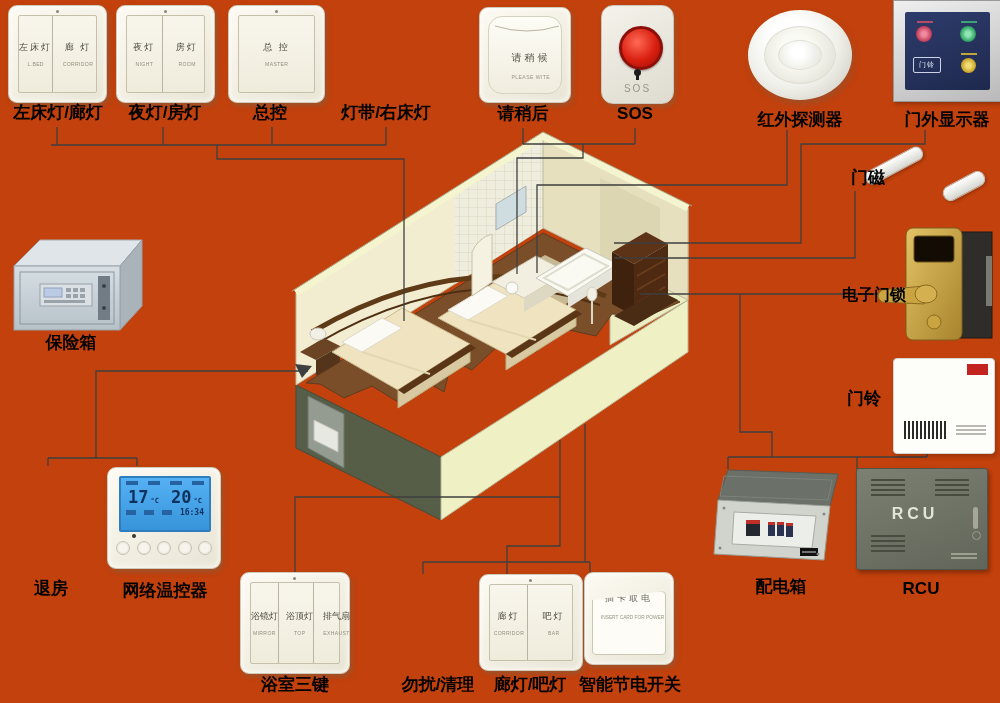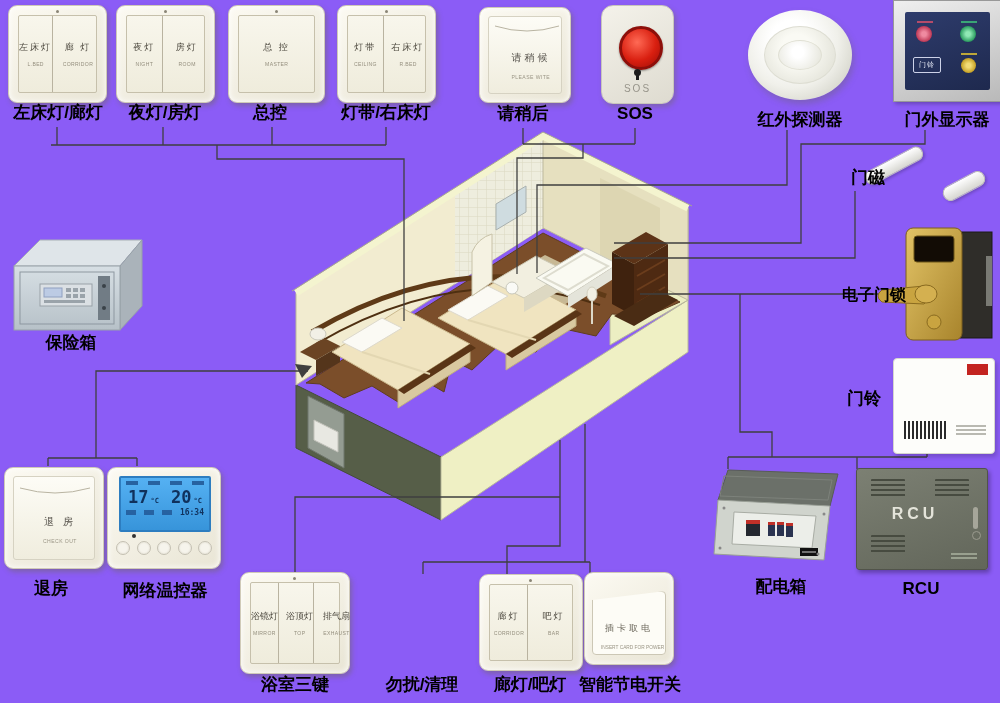--- a/index.html
+++ b/index.html
@@ -1,36 +1,36 @@
 <!DOCTYPE html>
 <html><head>
 <meta charset="utf-8">
 <style>
   html,body{margin:0;padding:0;background:#fff;}
-  #canvas{position:relative;width:1000px;height:703px;background:#8b5cf6;overflow:hidden;
+  #canvas{position:relative;width:1000px;height:703px;background:#c2410c;overflow:hidden;
           font-family:"Liberation Sans","DejaVu Sans",sans-serif;}
   #artwork{position:absolute;left:0;top:0;z-index:1;}
   .cap{position:absolute;z-index:3;font-weight:600;font-size:17px;line-height:1.2;color:#000;
        text-align:center;white-space:nowrap;}
   
   .plate{position:absolute;z-index:2;background:linear-gradient(145deg,#fcfaf2,#e9e5d5);
          border:1px solid #d0cab8;border-radius:9px;
          box-shadow:2px 3px 5px rgba(110,105,85,.45),inset 0 0 6px #fff;}
   .pinner{position:absolute;inset:9px;border:1px solid #c6c0ab;border-radius:2px;
           background:linear-gradient(180deg,#f8f6ec,#efecdc);display:flex;}
   .key{flex:1;position:relative;display:flex;flex-direction:column;align-items:center;justify-content:center;}
   .key+.key{border-left:1px solid #b9b3a0;padding-left:7px;}
   .kcn{font-size:9px;color:#4e4a40;letter-spacing:2px;white-space:nowrap;}
   .ken{display:inline-block;font-size:6px;color:#948f7e;margin-top:7px;letter-spacing:.4px;
        white-space:nowrap;transform:scale(.85);}
   .screw{position:absolute;top:-6px;left:50%;width:3px;height:3px;margin-left:-2px;
          background:#8a8576;border-radius:50%;}
   .keywave{position:absolute;top:4px;left:4px;right:4px;height:10px;}
   
-  .cardface{position:absolute;inset:8px;border:1px solid #d6d2c2;border-radius:3px;
+  .cardface{position:absolute;inset:8px;border:1px solid #d6d2c2;border-radius:14px;
             background:linear-gradient(180deg,#fdfcf6,#f0edde);text-align:center;padding-left:12px;}
   .cfcn{font-size:10px;letter-spacing:3px;color:#55514a;margin-top:34px;}
   .cfen{display:inline-block;font-size:6px;letter-spacing:.5px;color:#9a9585;margin-top:6px;transform:scale(.85);}
   
   .sosplate{position:absolute;left:601px;top:5px;width:71px;height:97px;z-index:2;
             background:linear-gradient(150deg,#f4f2ea,#dedbd0);border:1px solid #c9c6bb;border-radius:12px;
             box-shadow:2px 3px 5px rgba(110,105,85,.4);}
   .sosbtn{position:absolute;left:50%;top:20px;width:38px;height:38px;margin-left:-19px;border-radius:50%;
           background:radial-gradient(circle at 40% 35%,#ff6a55,#d91f10 55%,#9c0c05);
           border:3px solid #8d0f0a;box-shadow:0 1px 2px rgba(0,0,0,.4);}
@@ -78,21 +78,21 @@
   .lcdbot{display:flex;align-items:center;justify-content:space-between;padding:0 5px;margin-top:1px;}
   .lcdbot i{width:10px;height:5px;background:#1d4f8c;opacity:.75;}
   .lcdtime{font-family:"DejaVu Sans Mono",monospace;font-size:8px;font-weight:bold;text-align:right;}
   .tled{position:absolute;left:24px;top:66px;width:4px;height:4px;border-radius:50%;background:#333;}
   .tbtns{position:absolute;left:8px;right:8px;top:73px;display:flex;justify-content:space-between;}
   .tbtns b{width:12px;height:12px;border-radius:50%;border:1px solid #c4c0b2;background:#f6f4ec;
            box-shadow:inset 0 0 2px #d8d4c6;}
   
   .pocket{position:absolute;left:7px;right:7px;top:18px;bottom:9px;background:#fdfcf6;border:1px solid #ccc7b5;
           border-radius:4px;clip-path:polygon(0 14%,100% 0,100% 100%,0 100%);text-align:center;}
-  .pkcn{font-size:9px;letter-spacing:3px;color:#6d695d;margin-top:30px;}
+  .pkcn{font-size:9px;letter-spacing:3px;color:#6d695d;}
   .pken{display:inline-block;font-size:6px;color:#9a9585;margin-top:4px;transform:scale(.8);white-space:nowrap;}
   
   .rcu{position:absolute;left:856px;top:468px;width:130px;height:100px;z-index:2;border-radius:3px;
        background:linear-gradient(160deg,#7c8073,#62665a);border:1px solid #51544a;
        box-shadow:2px 3px 4px rgba(0,0,0,.3);}
   .vent{position:absolute;width:34px;height:18px;
         background:repeating-linear-gradient(180deg,#474b40 0 2px,transparent 2px 5px);border-radius:1px;}
   .rcutxt{position:absolute;left:0;right:14px;top:36px;text-align:center;font-size:16px;font-weight:bold;
           letter-spacing:4px;color:#e4e4da;}
   .rcuhandle{position:absolute;right:9px;top:38px;width:5px;height:22px;background:#a6a69a;border-radius:3px;}
@@ -288,33 +288,20 @@
       <div class="key">
         <span class="kcn">夜灯</span>
         <span class="ken">NIGHT</span>
         </div>
       <div class="key">
         <span class="kcn">房灯</span>
         <span class="ken">ROOM</span>
         </div>
     </div>
   </div>
-  <div class="plate" style="left:337px;top:5px;width:97px;height:96px">
-    <div class="pinner">
-        <span class="screw"></span>
-      <div class="key">
-        <span class="kcn">灯带</span>
-        <span class="ken">CEILING</span>
-        </div>
-      <div class="key">
-        <span class="kcn">右床灯</span>
-        <span class="ken">R.BED</span>
-        </div>
-    </div>
-  </div>
 
   <div class="plate" style="left:479px;top:7px;width:90px;height:94px">
     <div class="cardface">
       <svg class="keywave" width="70" height="12" style="top:6px">
         <path d="M2,3 Q34,13 66,3" fill="none" stroke="#b9b4a2" stroke-width="1"></path>
         </svg>
       <div class="cfcn">请稍候</div>
       <div><span class="cfen">PLEASE WITE</span></div>
     </div>
   </div>
@@ -348,29 +335,20 @@
   <div class="bell">
     <span class="belltag"></span>
     <span class="bellcode"></span>
     <span class="belltxt">
         <i></i>
         <i></i>
         <i></i>
       </span>
   </div>
 
-  <div class="plate" style="left:4px;top:467px;width:98px;height:100px">
-    <div class="cardface">
-      <svg class="keywave" width="78" height="12" style="top:8px">
-        <path d="M2,3 Q37,13 72,3" fill="none" stroke="#b9b4a2" stroke-width="1"></path>
-        </svg>
-      <div class="cfcn" style="margin-top:38px">退 房</div>
-      <div><span class="cfen">CHECK OUT</span></div>
-    </div>
-  </div>
 
   <div class="plate thermo">
     <div class="lcd">
       <div class="lcdrow">
           <i></i>
           <i></i>
           <i></i>
           <i></i>
         </div>
       <div class="lcdmid">
@@ -457,18 +435,18 @@
   <div class="cap" style="left:610px;top:104px;width:50px">SOS</div>
   <div class="cap" style="left:755px;top:110px;width:90px">红外探测器</div>
   <div class="cap" style="left:901px;top:110px;width:92px">门外显示器</div>
   <div class="cap" style="left:846px;top:168px;width:44px">门磁</div>
   <div class="cap" style="left:836px;top:285px;width:76px;font-size:16px">电子门锁</div>
   <div class="cap" style="left:844px;top:389px;width:40px">门铃</div>
   <div class="cap" style="left:38px;top:333px;width:66px">保险箱</div>
   <div class="cap" style="left:26px;top:579px;width:50px">退房</div>
   <div class="cap" style="left:117px;top:581px;width:96px">网络温控器</div>
   <div class="cap" style="left:254px;top:675px;width:82px">浴室三键</div>
-  <div class="cap" style="left:376px;top:675px;width:92px">勿扰/清理</div>
+  <div class="cap" style="left:392px;top:675px;width:92px">勿扰/清理</div>
   <div class="cap" style="left:484px;top:675px;width:92px">廊灯/吧灯</div>
   <div class="cap" style="left:572px;top:675px;width:116px">智能节电开关</div>
   <div class="cap" style="left:748px;top:577px;width:66px">配电箱</div>
   <div class="cap" style="left:898px;top:579px;width:46px">RCU</div>
 </div>
 
 </body></html>

